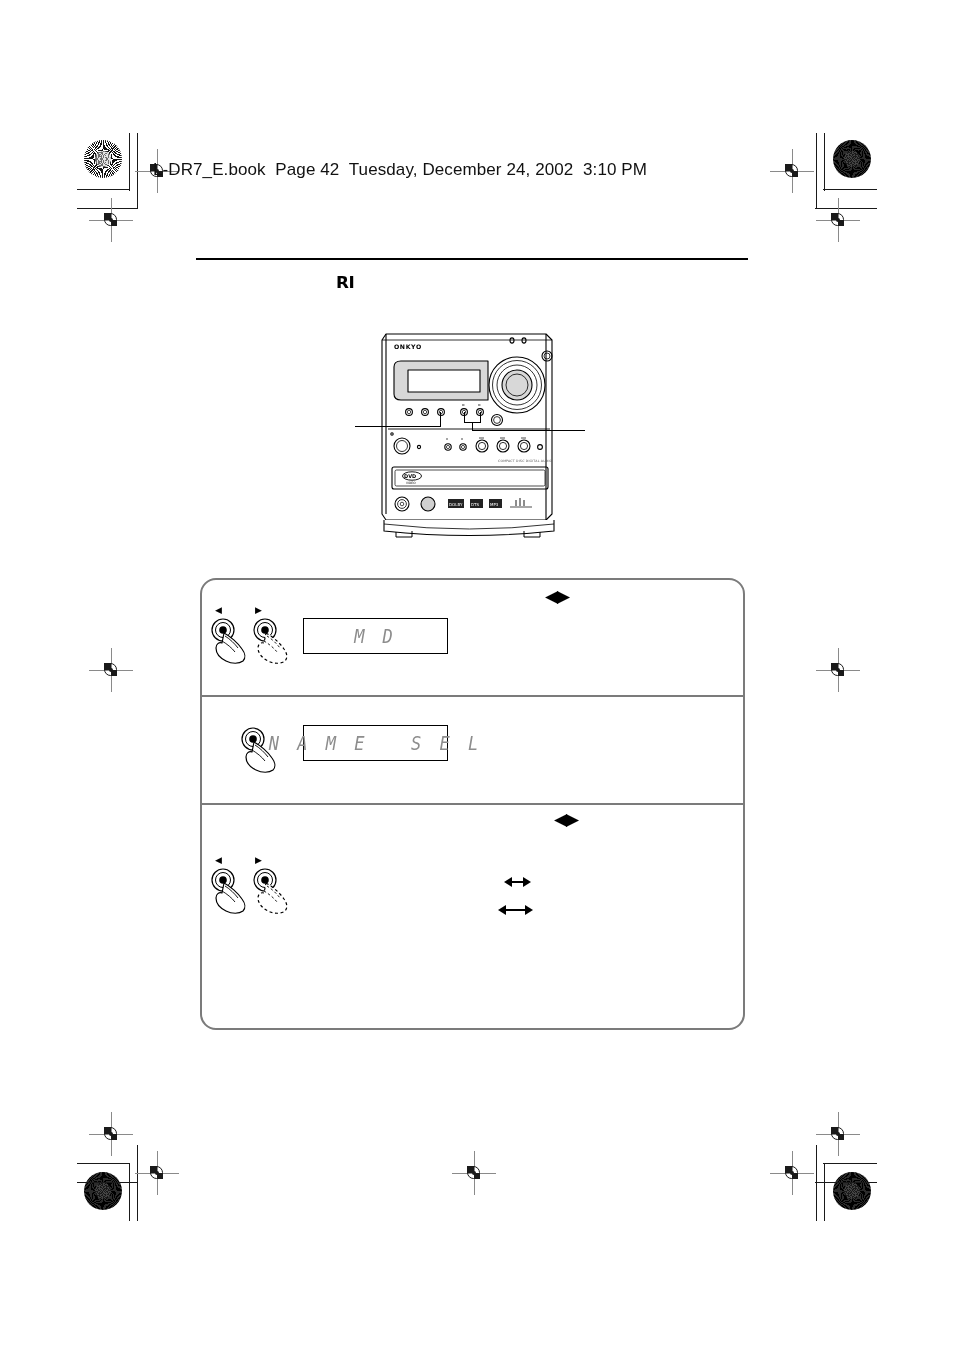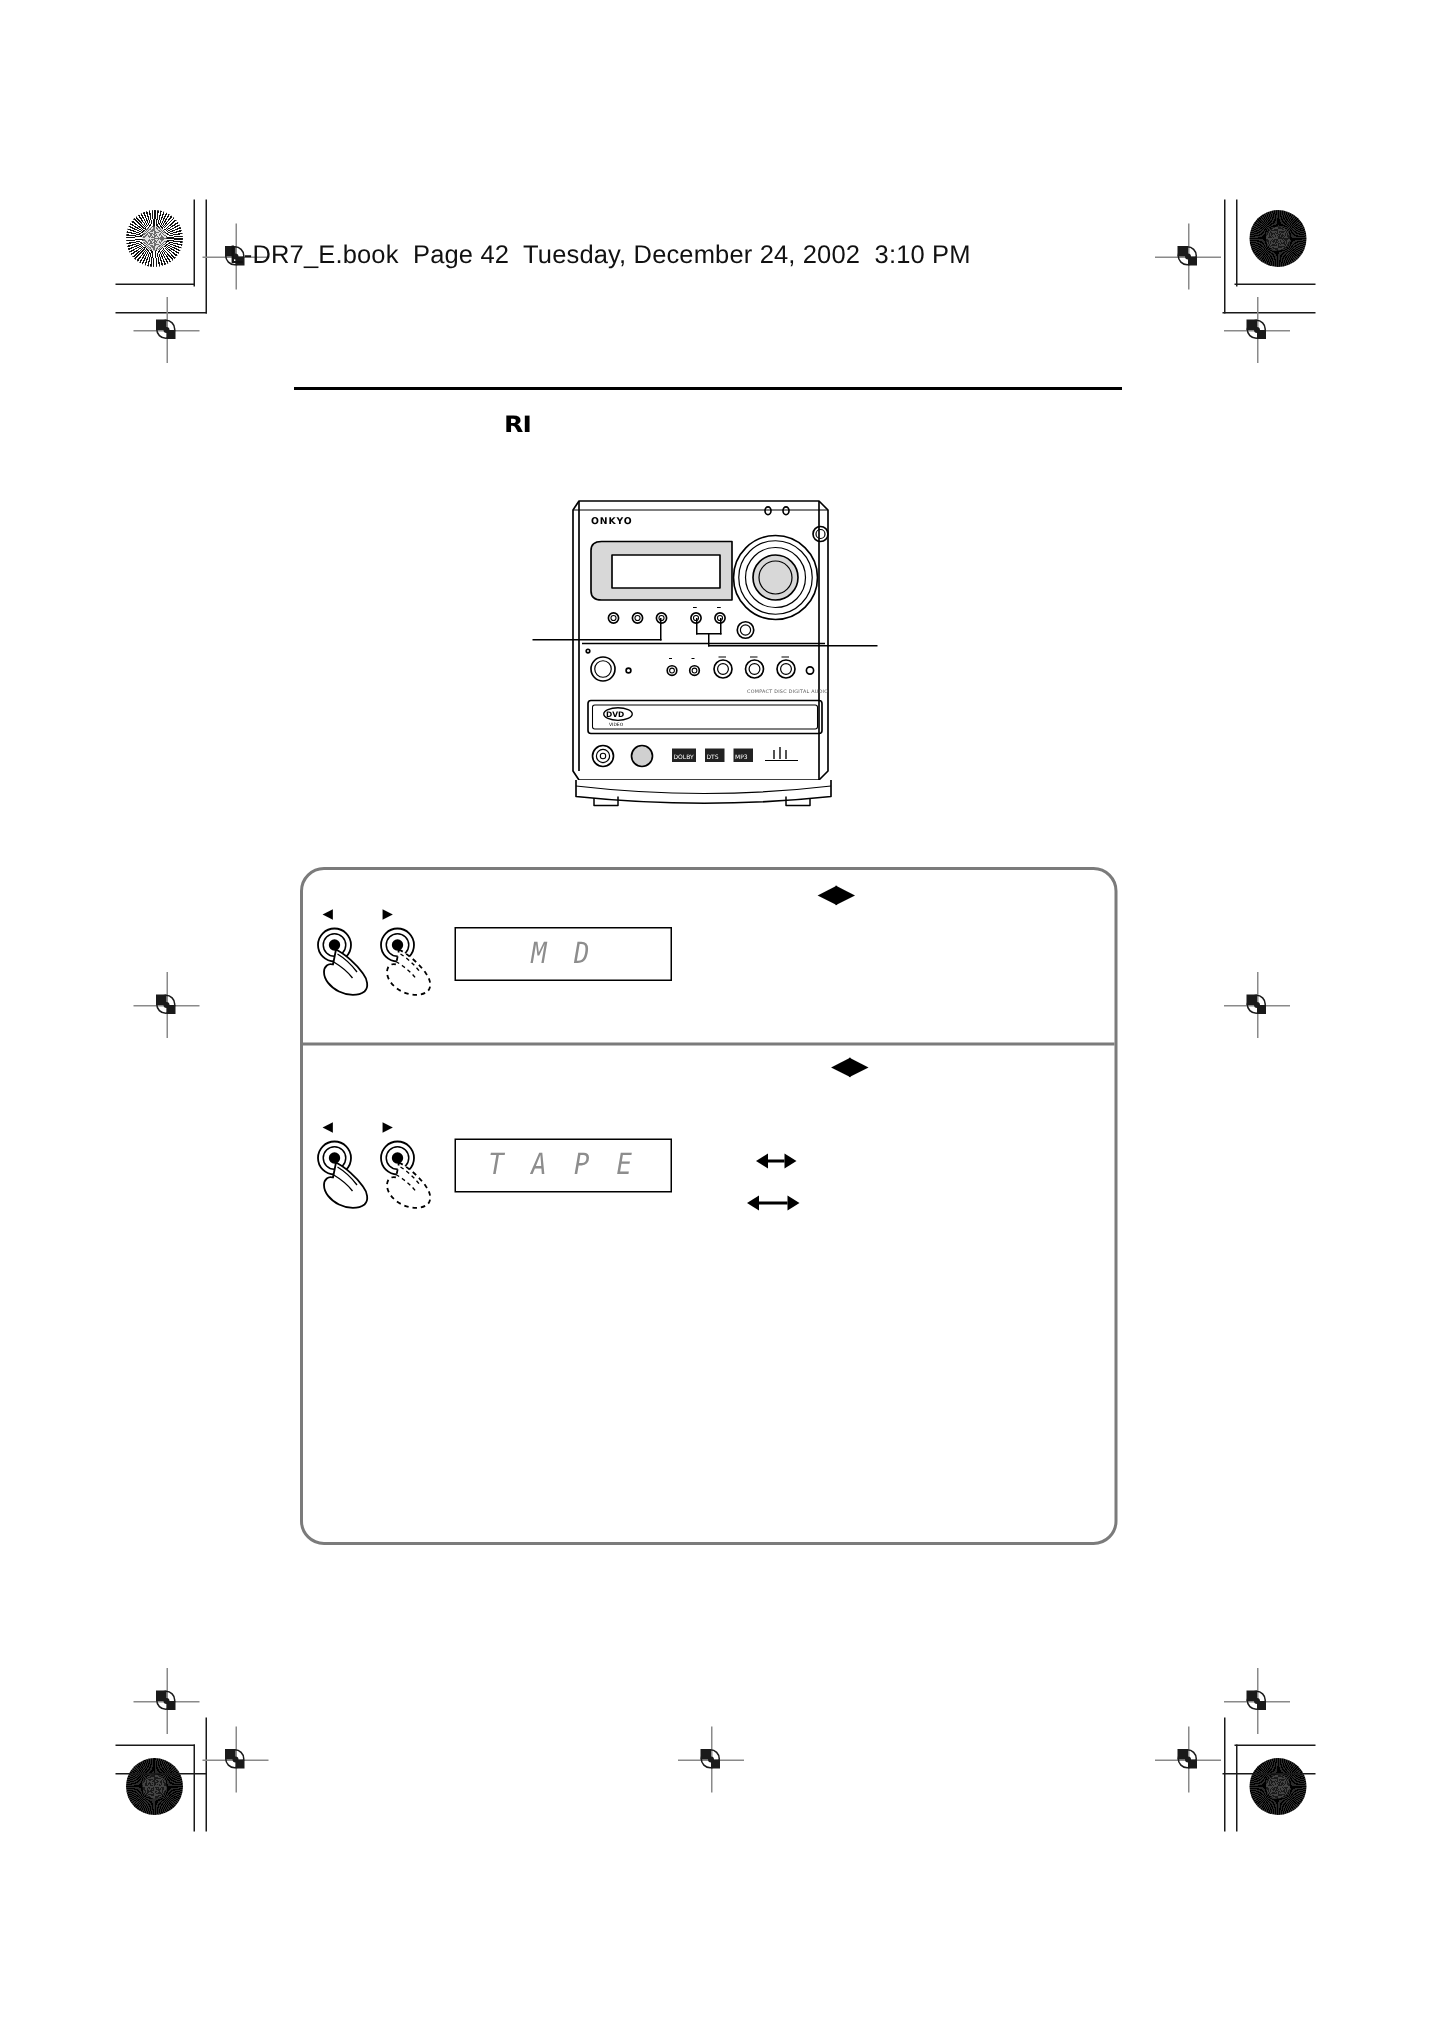--- a/index.html
+++ b/index.html
@@ -475,20 +475,40 @@
           <path d="M14,25 C19,28 24,32 27,36" stroke-width="0.9" fill="none" stroke-dasharray="2.5 2.2"></path>
         </g>
       </svg>
     </div>
 
     <div class="lcd" style="left:101px; top:38px; width:145px; height:36px;justify-content:center;">
       <span class="lcd-text">M D</span>
     </div>
   </div>
 
+  <div class="step step-2">
+    <div class="hand" style="left:36px; top:28px;">
+      <svg width="52" height="56" viewBox="0 0 52 56">
+        <g stroke="#000" stroke-width="1.2" fill="#fff" stroke-linejoin="round">
+          <circle cx="15" cy="14" r="11"></circle>
+          <circle cx="15" cy="14" r="7.5" stroke-width="1"></circle>
+          <circle cx="15" cy="14" r="3.8" fill="#000" stroke="none"></circle>
+          <path d="M16,17 C22,20 30,27 34,33 C37,37 38,42 35,45
+                   C31,48 24,48 18,45 C12,42 8,37 8,32
+                   C8,28 11,26 14,27 Z"></path>
+          <path d="M17,20 C22,23 27,28 30,32" stroke-width="0.9" fill="none"></path>
+          <path d="M14,25 C19,28 24,32 27,36" stroke-width="0.9" fill="none"></path>
+        </g>
+      </svg>
+    </div>
+
+    <div class="lcd" style="left:101px; top:28px; width:145px; height:36px;">
+      <span class="lcd-text">N A M E   S E L</span>
+    </div>
+  </div>
 
   <div class="step step-3">
     <div class="lr-marks" style="left:352px; top:6px;">◀▶</div>
 
     <div class="tiny-arrow" style="left:13px; top:51px;">◀</div>
     <div class="tiny-arrow" style="left:53px; top:51px;">▶</div>
 
     <div class="hand" style="left:6px; top:61px;">
       <svg width="52" height="56" viewBox="0 0 52 56">
         <g stroke="#000" stroke-width="1.2" fill="#fff" stroke-linejoin="round">
@@ -512,23 +532,20 @@
           <circle cx="15" cy="14" r="3.8" fill="#000" stroke="none"></circle>
           <path d="M16,17 C22,20 30,27 34,33 C37,37 38,42 35,45
                    C31,48 24,48 18,45 C12,42 8,37 8,32
                    C8,28 11,26 14,27 Z" stroke-dasharray="3 2.6"></path>
           <path d="M17,20 C22,23 27,28 30,32" stroke-width="0.9" fill="none" stroke-dasharray="2.5 2.2"></path>
           <path d="M14,25 C19,28 24,32 27,36" stroke-width="0.9" fill="none" stroke-dasharray="2.5 2.2"></path>
         </g>
       </svg>
     </div>
 
-    <div class="lcd" style="left:101px; top:62px; width:145px; height:36px;">
-      <span class="lcd-text">T A P E</span>
-    </div>
 
     <div class="dbl-arrow" style="left:302px; top:72px;">
       <span class="head-l"></span>
       <span class="shaft" style="width:11px;"></span>
       <span class="head-r"></span>
     </div>
 
     <div class="dbl-arrow" style="left:296px; top:100px;">
       <span class="head-l"></span>
       <span class="shaft" style="width:19px;"></span>

